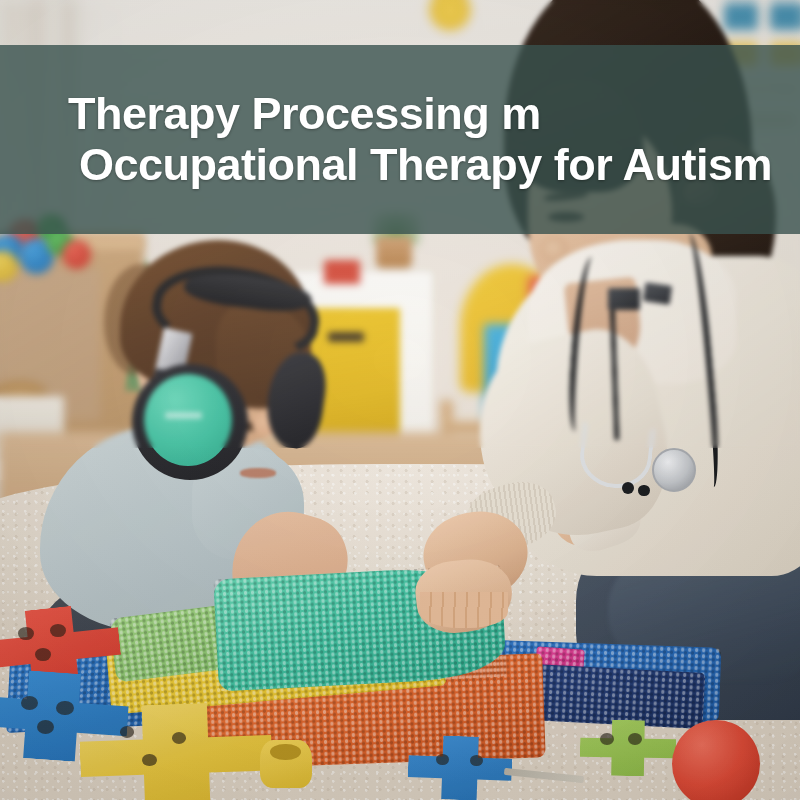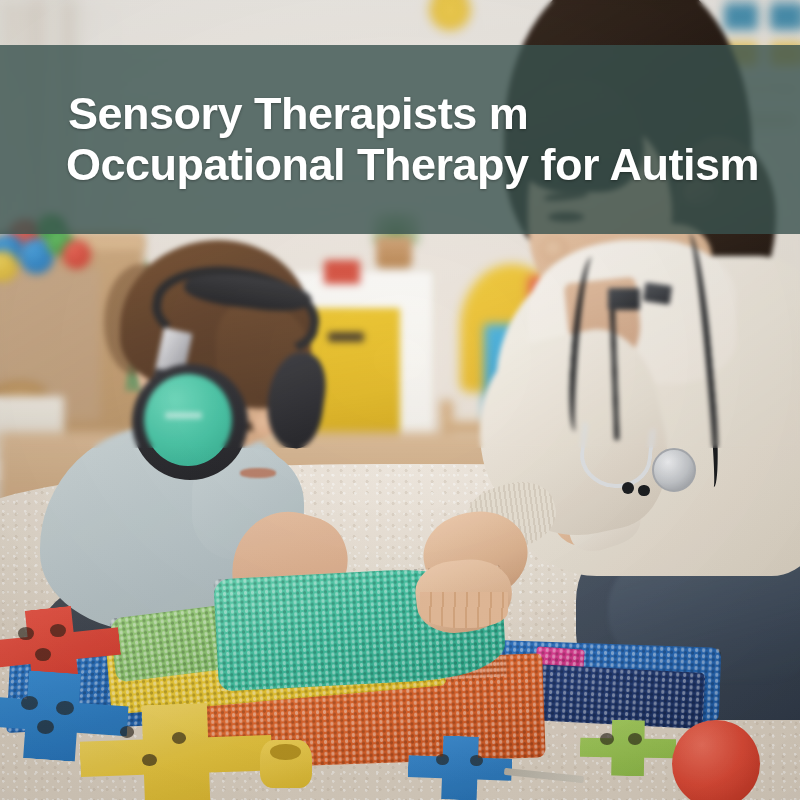--- a/index.html
+++ b/index.html
@@ -826,21 +826,21 @@
   .title-line {
     color: #ffffff;
     font-weight: bold;
     font-size: 45px;
     line-height: 1.12;
     letter-spacing: -0.5px;
     text-shadow: 0 1px 3px rgba(0,0,0,.35);
     white-space: nowrap;
   }
   .title-line.l1 { margin-left: 2px; }
-  .title-line.l2 { margin-top: 1px; }
+  .title-line.l2 { margin-top: 1px; text-align: right; }
   .subtitle {
     color: #f2f4f2;
     font-size: 21.5px;
     font-weight: normal;
     margin-top: 12px;
     letter-spacing: .1px;
     text-shadow: 0 1px 3px rgba(0,0,0,.32);
     white-space: nowrap;
   }
 
@@ -1024,17 +1024,17 @@
     <div class="hole" style="left:75.0%;top:91.6%;width:1.7%;height:1.5%;"></div>
     <div class="hole" style="left:78.5%;top:91.6%;width:1.7%;height:1.5%;"></div>
 
     <div class="red-ball-fg"></div>
 
     <div class="soft-blur-bg"></div>
     <div class="grade"></div>
   </div>
 
   <div class="banner">
-    <div class="title-line l1">Sensory Therapists m</div>
+    <div class="title-line l1">Therapy Processing m</div>
     <div class="title-line l2">Occupational Therapy for Autism</div>
   </div>
 
 </div>
 
 </body></html>

